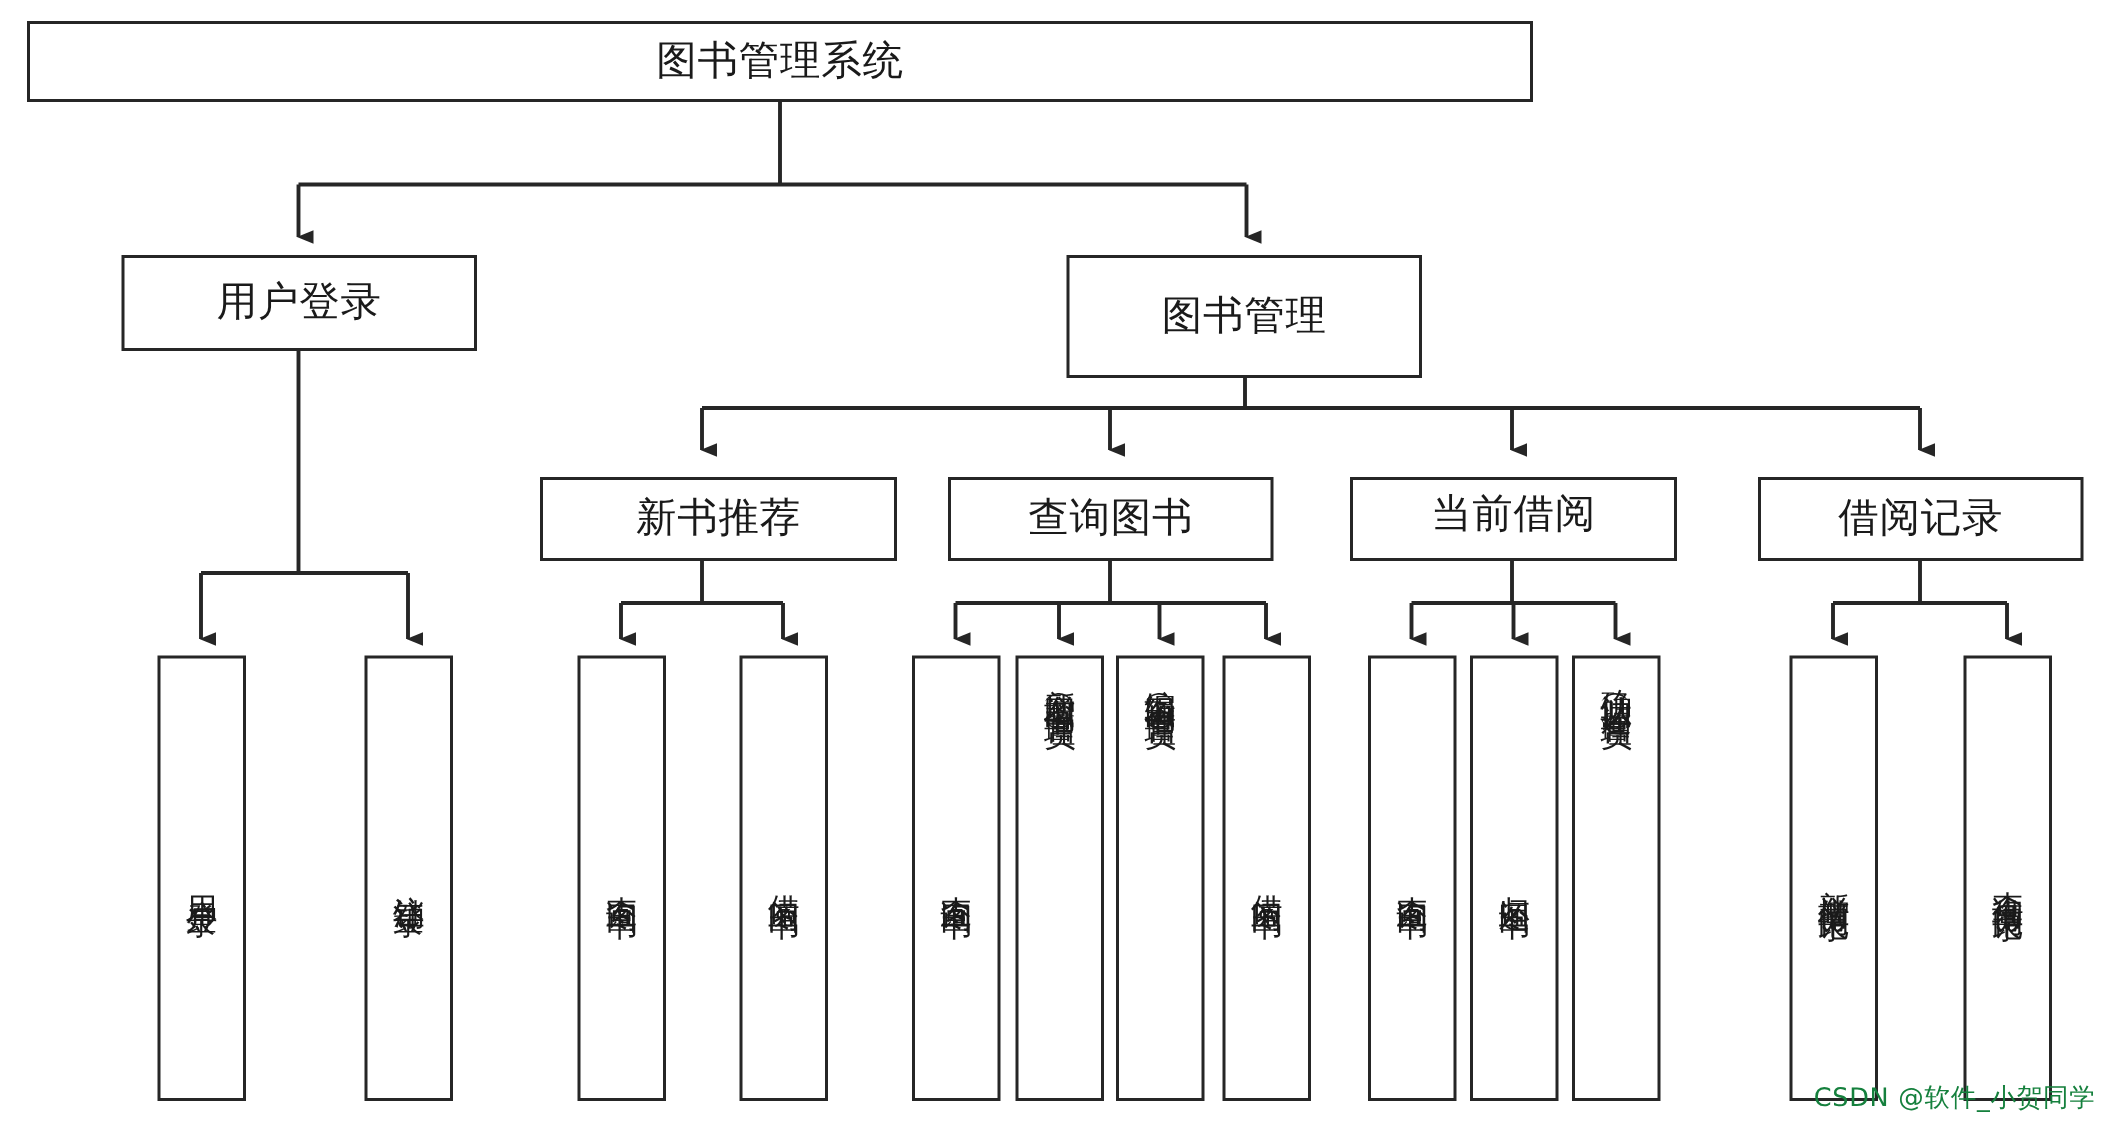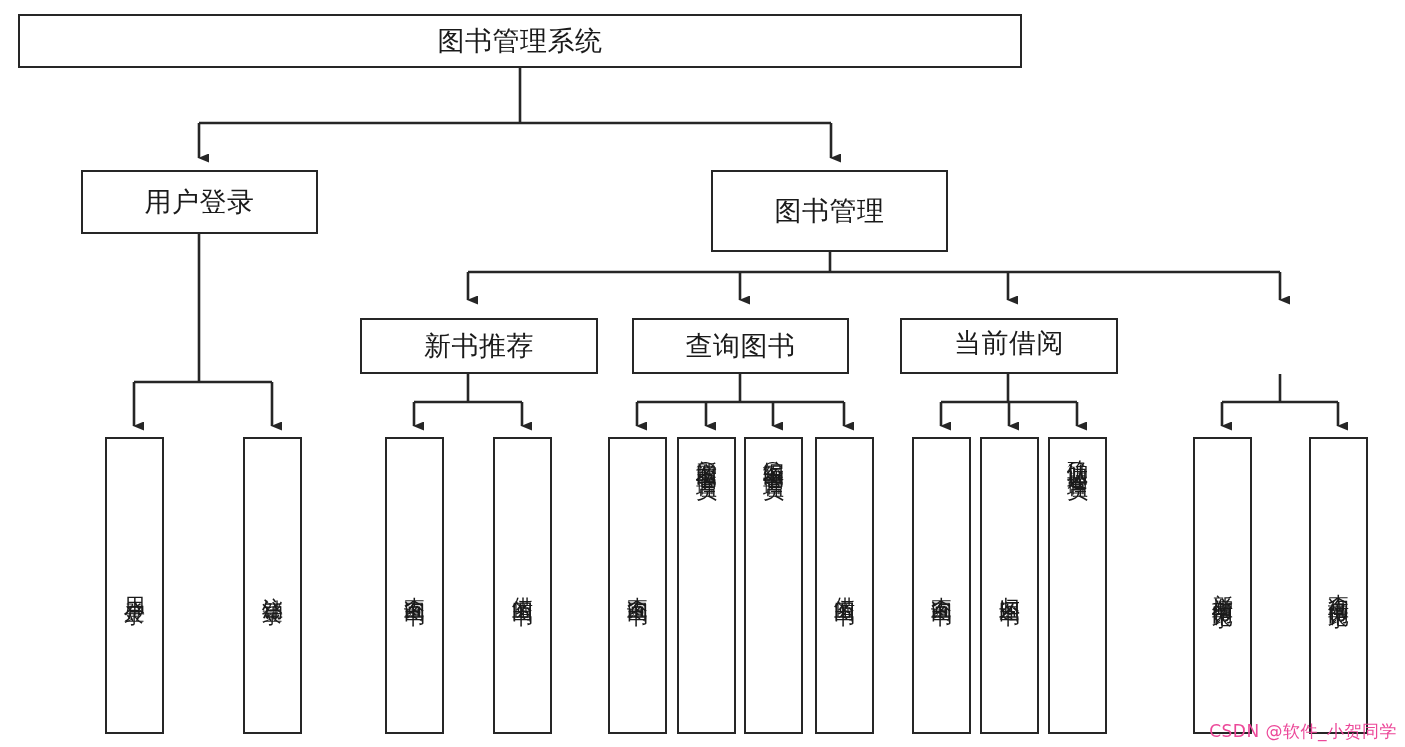--- a/index.html
+++ b/index.html
@@ -60,21 +60,21 @@
   }
   .node.vertical.centered {
     align-items: center;
     padding-top: 0;
   }
   #watermark {
     position: absolute;
     right: 8px;
     bottom: 4px;
     font-size: 17px;
-    color: #ec4899;
+    color: #15803d;
     letter-spacing: 0.5px;
     white-space: nowrap;
     pointer-events: none;
   }
 </style>
 </head>
 <body>
 
 <div id="diagram-root">
 
@@ -145,20 +145,23 @@
   </div>
 
   <div class="node horizontal" style="left:632px; top:318px; width:217px; height:56px;">
     <span class="node-label">查询图书</span>
   </div>
 
   <div class="node horizontal" style="left:900px; top:318px; width:218px; height:56px;font-family:Liberation Mono, monospace;">
     <span class="node-label">当前借阅</span>
   </div>
 
+  <div class="node horizontal" style="left:1172px; top:318px; width:217px; height:56px;">
+    <span class="node-label">借阅记录</span>
+  </div>
 
   <div class="node vertical centered" style="left:105px; top:437px; width:59px; height:297px;">
     <span class="node-label">用户登录</span>
   </div>
 
   <div class="node vertical centered" style="left:243px; top:437px; width:59px; height:297px;">
     <span class="node-label">注销登录</span>
   </div>
 
   <div class="node vertical centered" style="left:385px; top:437px; width:59px; height:297px;">

